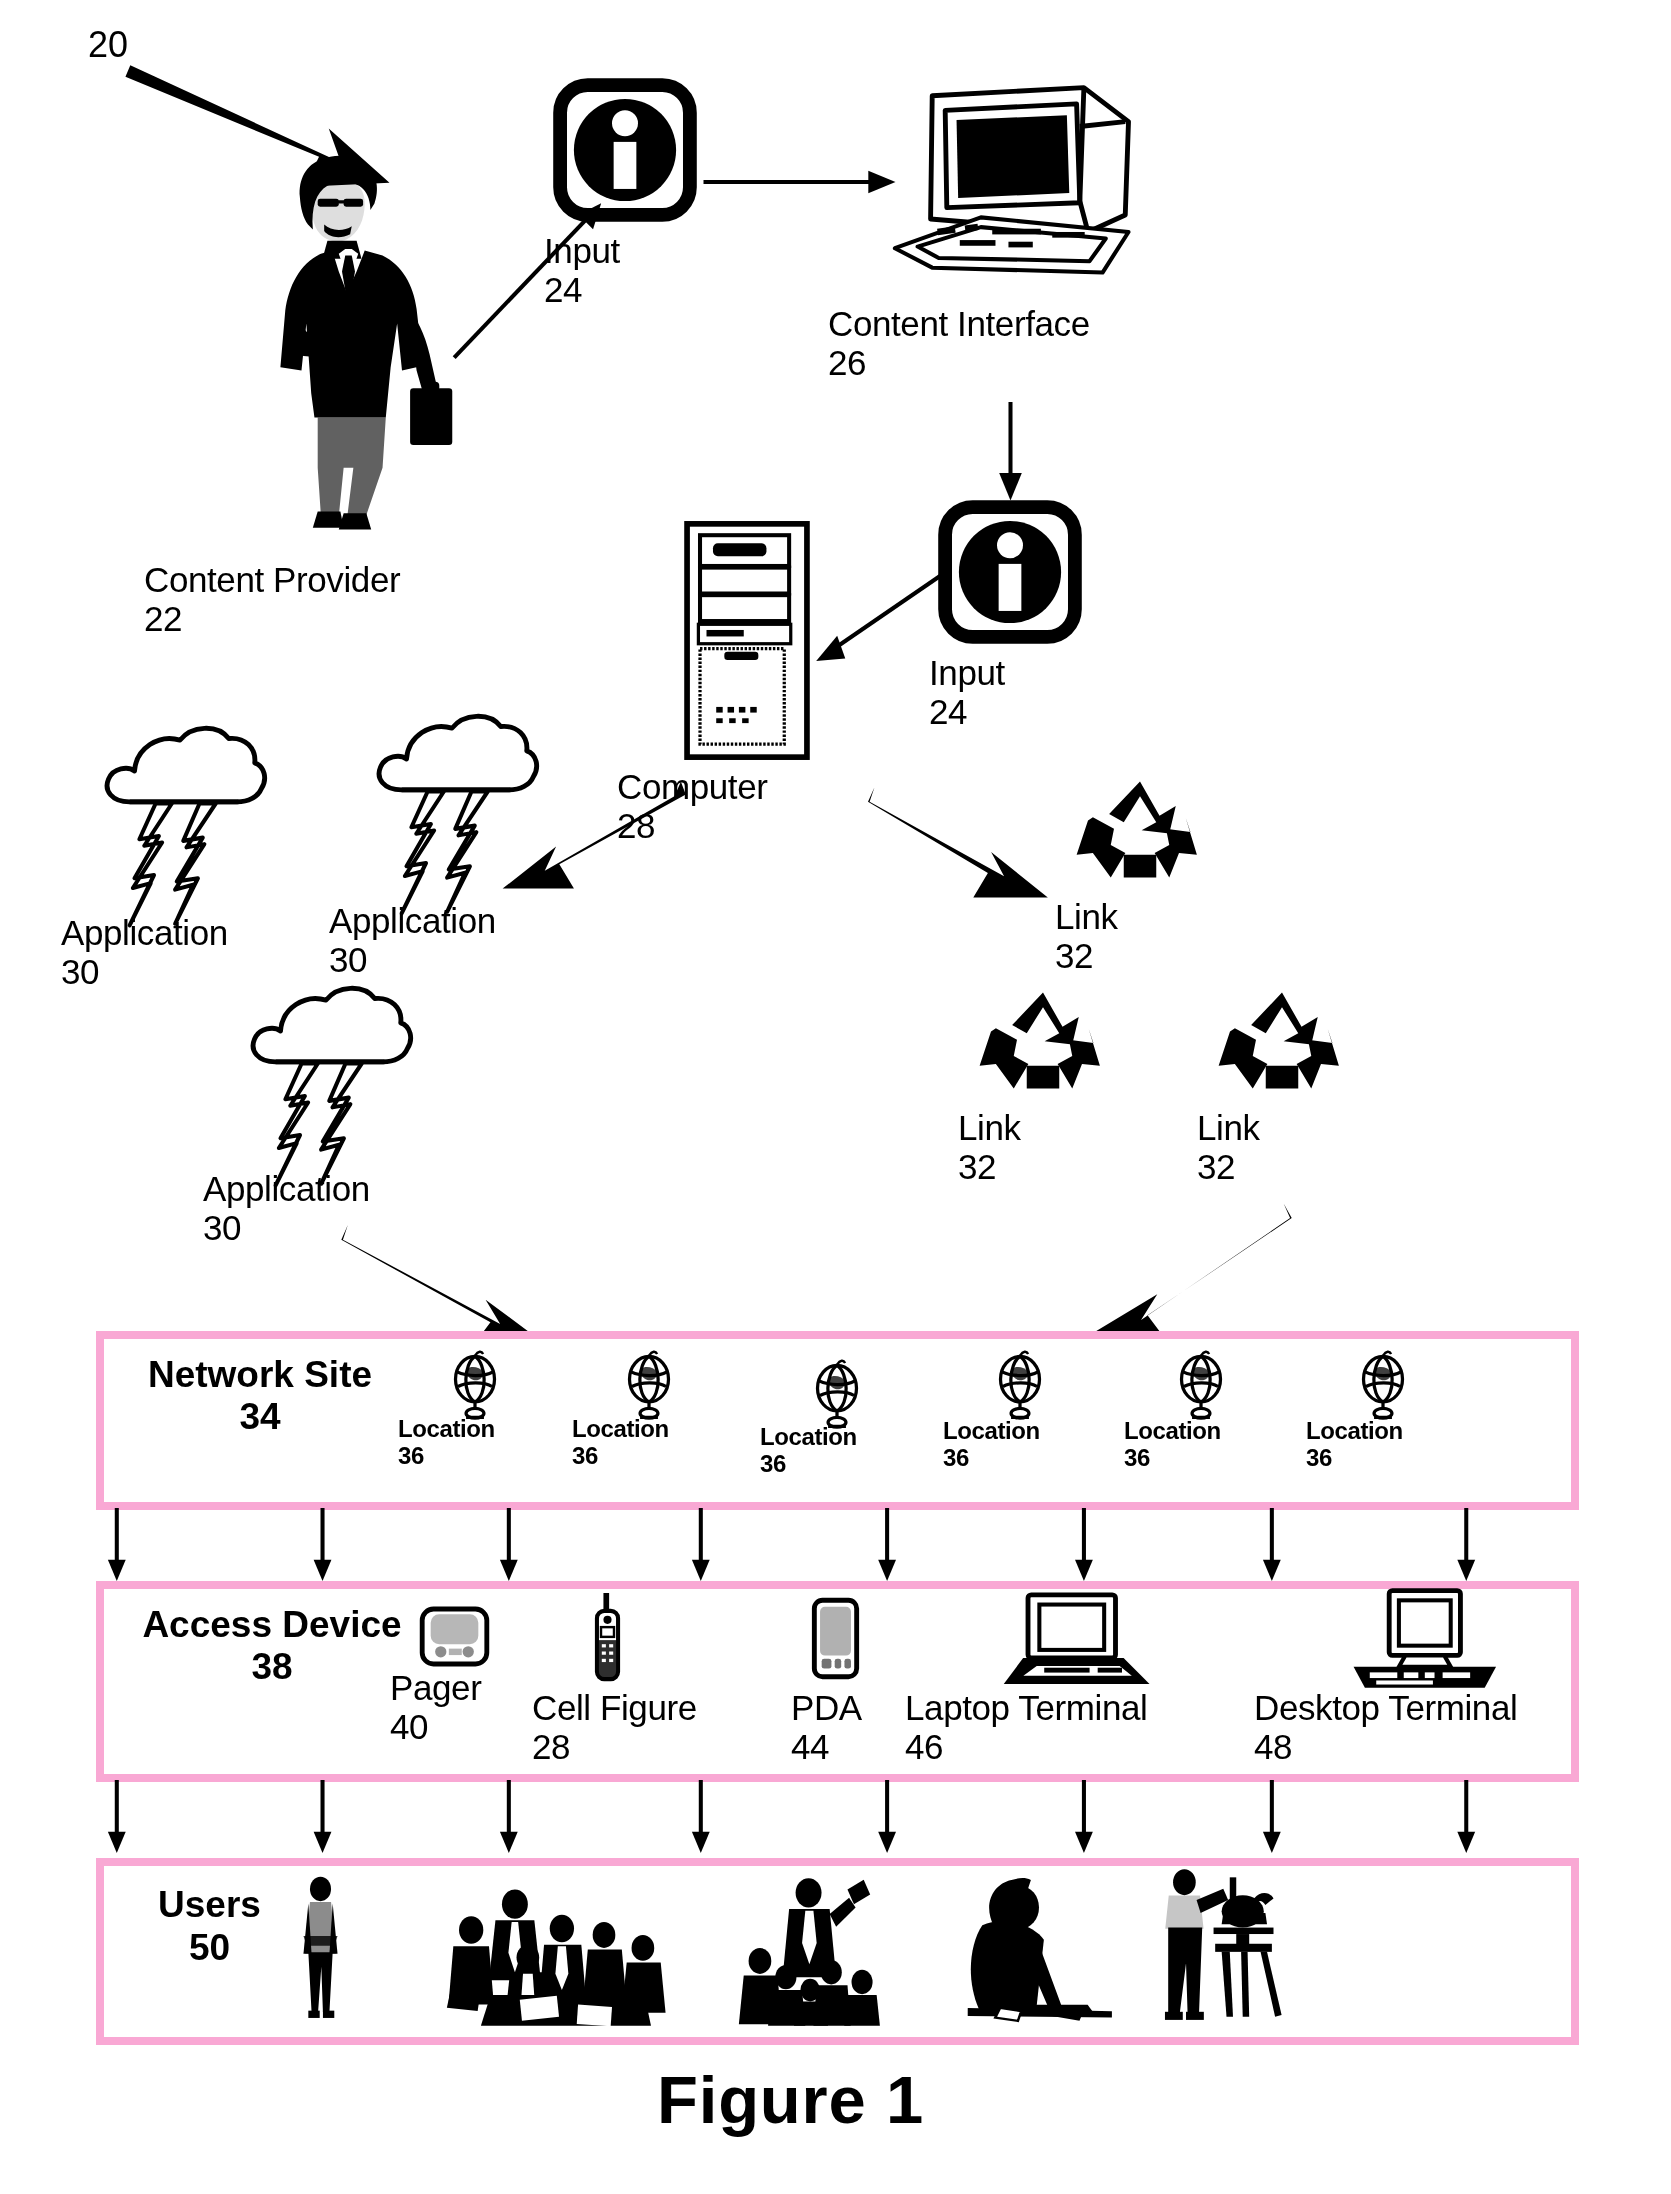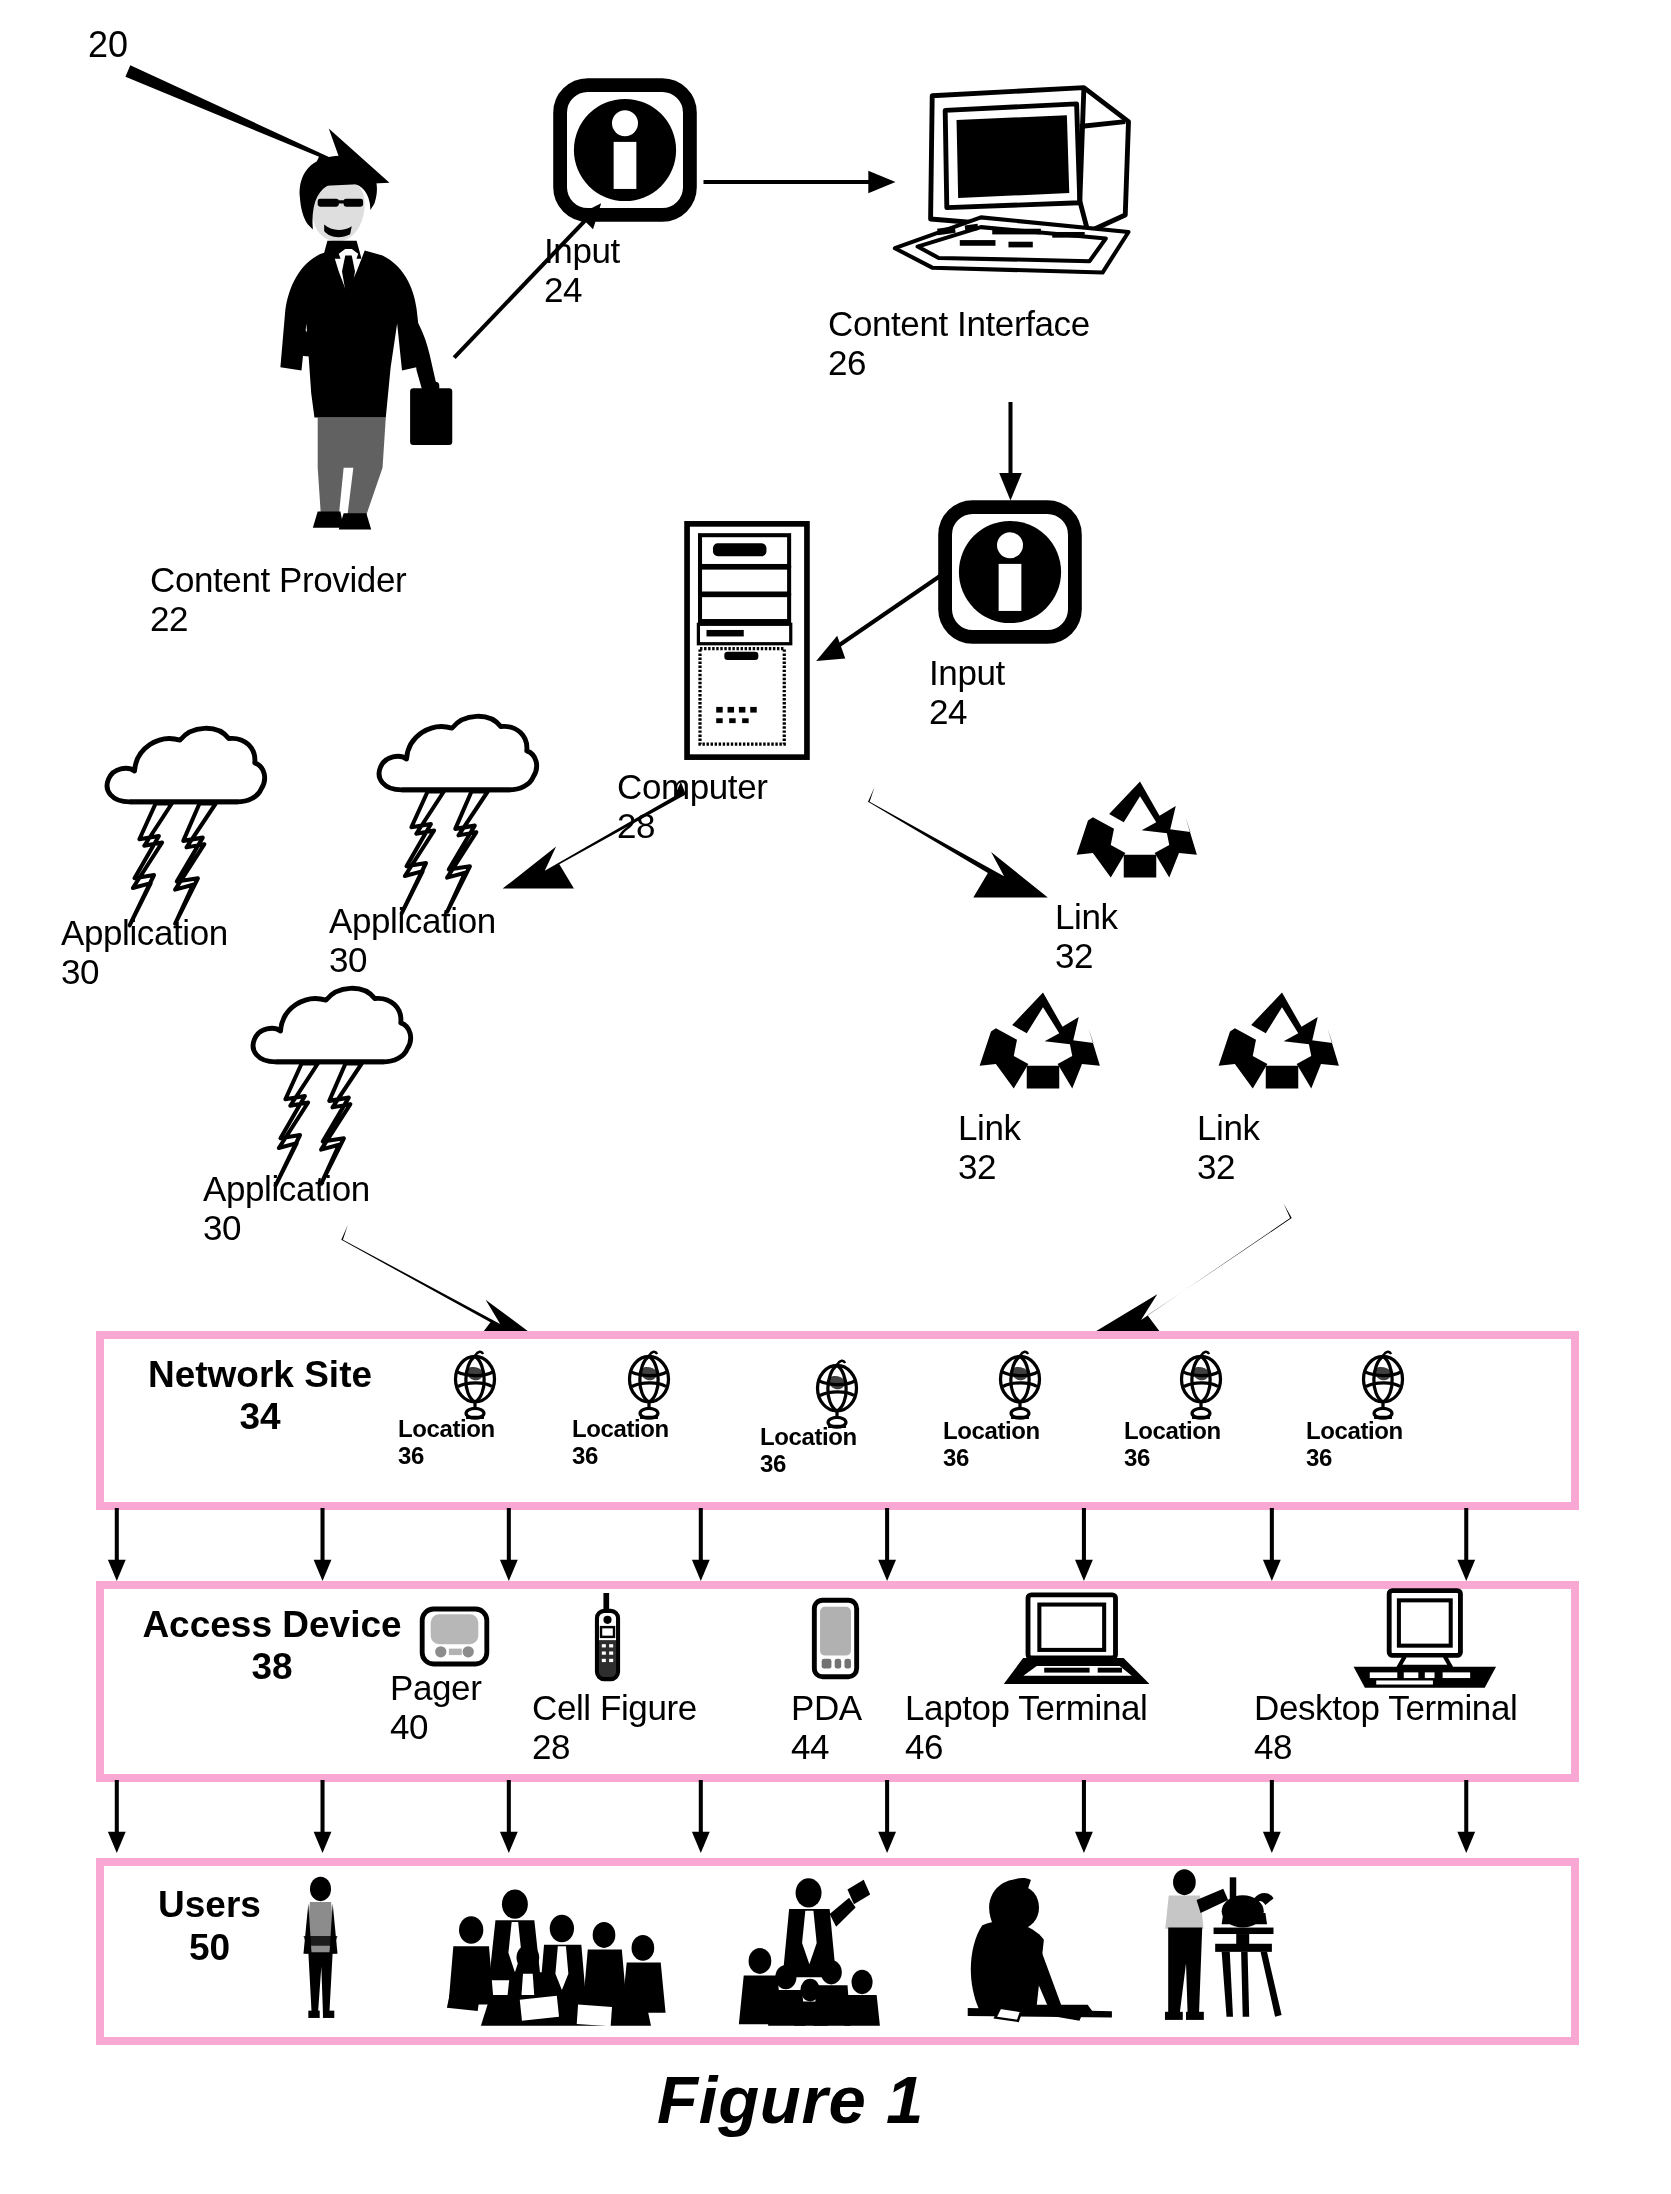--- a/index.html
+++ b/index.html
@@ -46,21 +46,20 @@
     line-height:1.15;
     text-align:center;
     white-space:nowrap;
   }
   .figcap{
     position:absolute;
     font-size:67px;
     font-weight:bold;
     letter-spacing:0.8px;
     white-space:nowrap;
-    font-style:italic;
   }
   .icon-wrap{position:absolute;}
 </style>
 </head>
 <body>
 
 <div id="page">
 
   <div class="ref20" style="left:88px;top:24px;">20</div>
   <svg class="abs" style="left:122px;top:41px;" width="292" height="162" viewBox="0 0 360 200">
@@ -97,21 +96,21 @@
         <rect x="206" y="294" width="52" height="70" rx="4"></rect>
         <rect x="222" y="286" width="20" height="12" rx="5" fill="#000"></rect>
 
         <path d="M92 330 L176 330 L172 392 L150 456 L128 456 L136 392 L124 392 L118 452 L96 452 L92 392 Z" fill="#000" opacity="0.62"></path>
 
         <path d="M124 448 L152 448 L158 468 L118 468 Z"></path>
         <path d="M92 446 L120 446 L124 466 L86 466 Z"></path>
       </g>
     </svg>
   </div>
-  <div class="lbl" style="left:150px;top:560px;width:341px;">
+  <div class="lbl" style="left:144px;top:560px;width:341px;">
     <span>Content Provider</span>
     <span class="num">22</span>
   </div>
 
   <svg class="abs" style="left:442px;top:195px;" width="203" height="179" viewBox="0 0 250 220">
     <line x1="15" y1="200" x2="185" y2="22" stroke="#000" stroke-width="5"></line>
     <polygon points="196,10 168,24 186,42" fill="#000"></polygon>
   </svg>
 
   <div class="icon-wrap" style="left:552px;top:77px;">

